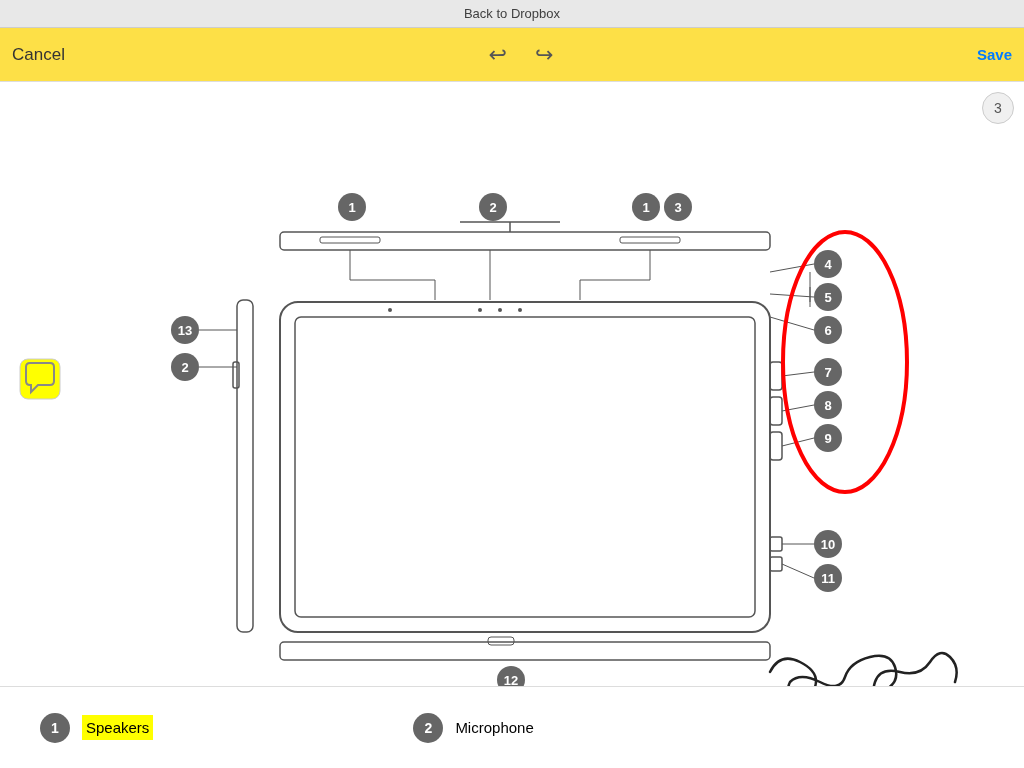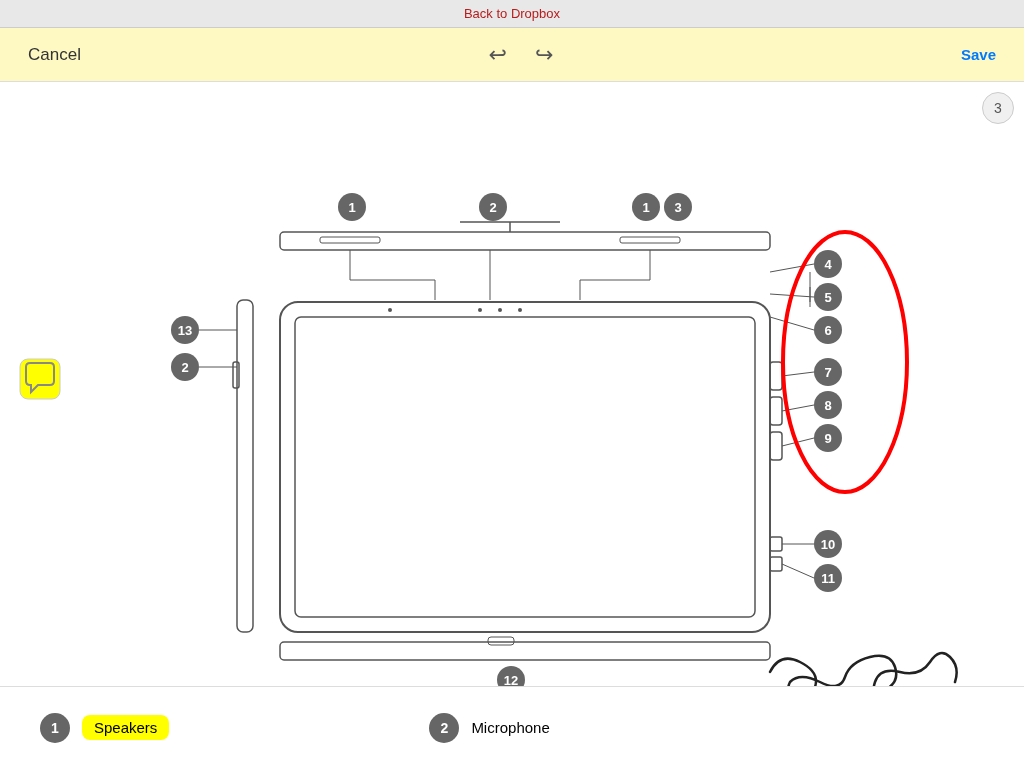--- a/index.html
+++ b/index.html
@@ -15,33 +15,33 @@
     
     #top-bar {
       width: 100%;
       height: 28px;
       background: #e8e8e8;
       display: flex;
       align-items: center;
       justify-content: center;
       border-bottom: 1px solid #ccc;
       font-size: 13px;
-      color: #b91c1c;
+      color: #404040;
     }
 
     
     #toolbar {
       width: 100%;
       height: 54px;
-      background: #fef9c3;
+      background: #fde047;
       border-bottom: 1px solid #ddd;
       display: flex;
       align-items: center;
       justify-content: space-between;
-      padding: 0 28px;
+      padding: 0 12px;
     }
     #toolbar .cancel-btn {
       font-size: 17px;
       color: #333;
       cursor: pointer;
     }
     #toolbar .toolbar-center {
       display: flex;
       gap: 28px;
       align-items: center;
@@ -101,25 +101,24 @@
     }
 
     
     .legend-item {
       display: flex;
       align-items: center;
       gap: 12px;
     }
     .legend-label-yellow {
       background: #FFFF00;
-      padding: 4px 12px;
+      padding: 4px 4px;
       font-size: 15px;
       font-weight: 500;
       color: #000;
-      border-radius: 8px;
     }
     .legend-label-underline {
       font-size: 15px;
       color: #000;
       text-decoration-color: #888;
     }
 
     
     #page-num {
       position: absolute;

